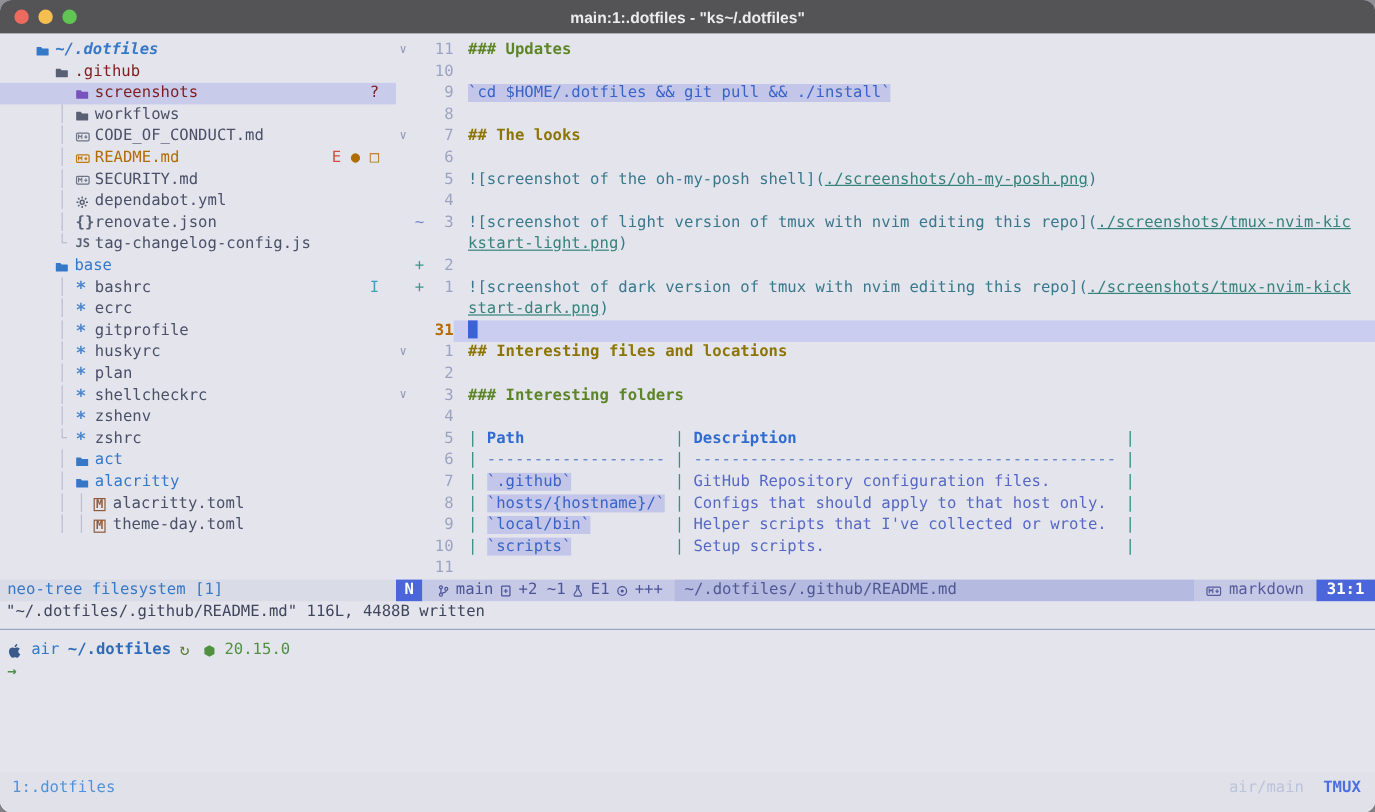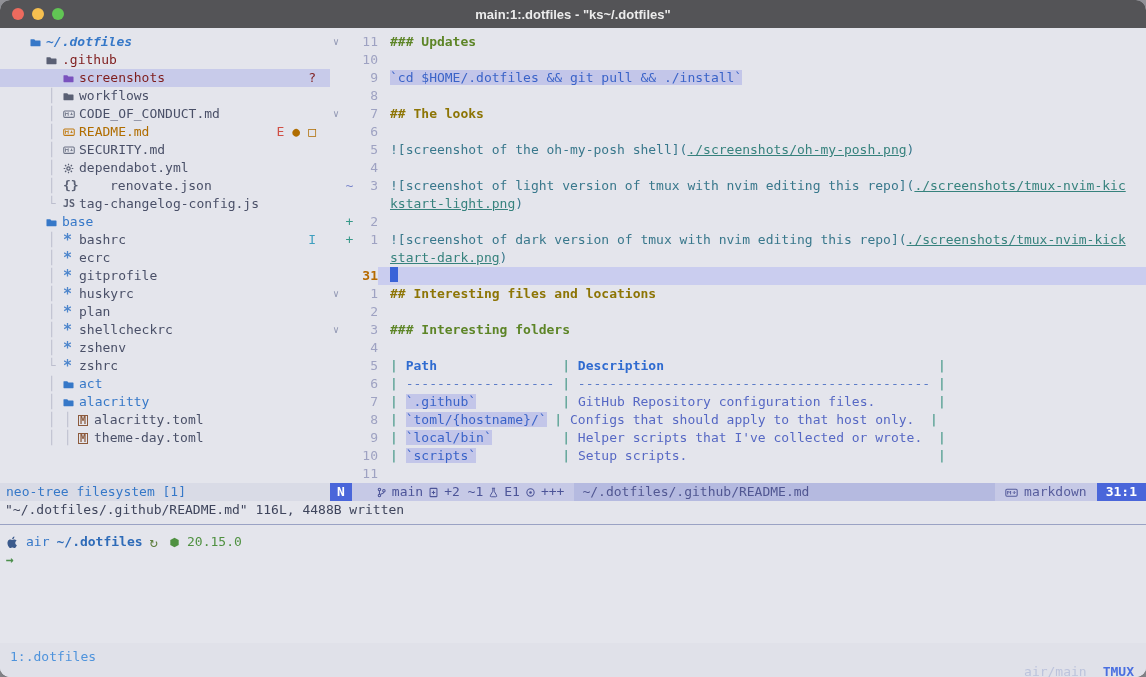--- a/index.html
+++ b/index.html
@@ -55,39 +55,39 @@
   .pipe{color:#38917F;}
   .dash{color:#5C7CC8;}
   .thead{color:#2F6BD0;font-weight:bold;}
   .tcell{color:#5668C4;}
   .plain{color:#4A5068;}
   
   .statusline{position:absolute;left:330px;top:455px;width:816px;height:18px;display:flex;
               align-items:stretch;line-height:18px;}
   .sl-mode{background:#4A66DA;color:#fff;font-weight:bold;padding:0 7px;}
   .sl-git{background:#C6C9E6;color:#4C5498;display:flex;align-items:center;gap:5px;
-          padding:0 10px 0 24px;}
+          padding:0 10px 0 12px;}
   .sl-git svg{flex:none;}
   .sl-file{background:#B5BAE0;color:#515792;flex:1;padding-left:8px;}
   .sl-ft{background:#C6C9E6;color:#565C9C;display:flex;align-items:center;gap:6px;padding:0 10px;}
   .sl-pos{background:#4A66DA;color:#fff;font-weight:bold;padding:0 9px;}
   
   .cmdline{position:absolute;left:0;top:473px;height:18px;line-height:18px;color:#3F455C;padding-left:5px;}
   .pane-divider{position:absolute;left:0;top:496px;width:100%;height:1px;background:#9AA2C4;}
   .promptline{position:absolute;left:0;top:505px;height:18px;line-height:18px;padding-left:6px;
               display:flex;align-items:center;gap:7px;white-space:pre;}
   .p-host{color:#3678C8;}
   .p-path{color:#2E6BB8;font-weight:bold;}
   .p-sync{color:#5F7F3F;font-size:14px;}
   .p-ver{color:#4F9141;}
   .arrowline{position:absolute;left:0;top:523px;height:18px;line-height:18px;padding-left:6px;
              color:#4C8F4C;font-weight:bold;}
   
   .tmuxbar{position:absolute;left:0;bottom:0;width:100%;height:34px;background:#E0E1E9;
-           box-sizing:border-box;padding:6px 12px 16px 10px;display:flex;flex-direction:column;}
+           box-sizing:border-box;padding:6px 12px 16px 10px;display:flex;}
   .tm-left{color:#4E93DC;}
   .tm-right{margin-left:auto;display:flex;gap:16px;}
   .tm-session{color:#BCC3DC;}
   .tm-label{color:#4A6FE0;font-weight:bold;}
 </style>
 </head>
 <body>
 
 <div class="window">
   <div class="titlebar">
@@ -123,21 +123,21 @@
               <path d="M3.3 10.4V6.2l1.8 1.8 1.8-1.8v4.2M11.4 6.2v2.9m-1.5-1.2 1.5 1.5 1.5-1.5" fill="none" stroke="currentColor" stroke-width="1.2"></path>
             </svg></span><span class="s-label c-amber" style="left: 79px;">README.md</span><span class="badges"><span class="c-red">E</span><span class="c-amber">●</span><span class="c-amber">□</span></span></div>
         <div class="srow"><span class="guide" style="left: 48px;">│</span><span class="s-icon i-gray" style="left: 63px;"><svg viewBox="0 0 16 16" width="12" height="12">
               <rect x="1" y="4" width="14" height="8.5" rx="1.4" fill="none" stroke="currentColor" stroke-width="1.4"></rect>
               <path d="M3.3 10.4V6.2l1.8 1.8 1.8-1.8v4.2M11.4 6.2v2.9m-1.5-1.2 1.5 1.5 1.5-1.5" fill="none" stroke="currentColor" stroke-width="1.2"></path>
             </svg></span><span class="s-label c-dark" style="left: 79px;">SECURITY.md</span></div>
         <div class="srow"><span class="guide" style="left: 48px;">│</span><span class="s-icon i-dark" style="left: 63px;"><svg viewBox="0 0 16 16" width="11" height="11">
               <circle cx="8" cy="8" r="2.4" fill="none" stroke="currentColor" stroke-width="1.8"></circle>
               <path stroke="currentColor" stroke-width="1.8" d="M8 1v2.4M8 12.6V15M1 8h2.4M12.6 8H15M3 3l1.7 1.7M11.3 11.3 13 13M13 3l-1.7 1.7M4.7 11.3 3 13"></path>
             </svg></span><span class="s-label c-dark" style="left: 79px;">dependabot.yml</span></div>
-        <div class="srow"><span class="guide" style="left: 48px;">│</span><span class="s-icon i-dark" style="left: 63px;"><span style="font-weight:bold;">{}</span></span><span class="s-label c-dark" style="left: 79px; margin-left: 31px;">renovate.json</span></div>
+        <div class="srow"><span class="guide" style="left: 48px;">│</span><span class="s-icon i-dark" style="left: 63px;"><span style="font-weight:bold;">{}</span></span><span class="s-label c-dark" style="left: 79px;">renovate.json</span></div>
         <div class="srow"><span class="guide" style="left: 48px;">└</span><span class="s-icon i-dark" style="left: 63px;"><span style="font-size:10px;font-weight:bold;">JS</span></span><span class="s-label c-dark" style="left: 79px;">tag-changelog-config.js</span></div>
         <div class="srow"><span class="s-icon i-blue" style="left: 46px;"><svg viewBox="0 0 16 16" width="11" height="11">
               <path fill="currentColor" d="M1.2 3.2h5l1.6 1.9h6.8a.7.7 0 0 1 .7.7v7.1a.7.7 0 0 1-.7.7H1.4a.7.7 0 0 1-.7-.7V3.9a.7.7 0 0 1 .5-.7z"></path>
             </svg></span><span class="s-label c-blue" style="left: 62px;">base</span></div>
         <div class="srow"><span class="guide" style="left: 48px;">│</span><span class="s-icon i-lblue" style="left: 63px;"><span style="font-size:15px;font-weight:bold;">*</span></span><span class="s-label c-dark" style="left: 79px;">bashrc</span><span class="badges"><span class="c-info">I</span></span></div>
         <div class="srow"><span class="guide" style="left: 48px;">│</span><span class="s-icon i-lblue" style="left: 63px;"><span style="font-size:15px;font-weight:bold;">*</span></span><span class="s-label c-dark" style="left: 79px;">ecrc</span></div>
         <div class="srow"><span class="guide" style="left: 48px;">│</span><span class="s-icon i-lblue" style="left: 63px;"><span style="font-size:15px;font-weight:bold;">*</span></span><span class="s-label c-dark" style="left: 79px;">gitprofile</span></div>
         <div class="srow"><span class="guide" style="left: 48px;">│</span><span class="s-icon i-lblue" style="left: 63px;"><span style="font-size:15px;font-weight:bold;">*</span></span><span class="s-label c-dark" style="left: 79px;">huskyrc</span></div>
         <div class="srow"><span class="guide" style="left: 48px;">│</span><span class="s-icon i-lblue" style="left: 63px;"><span style="font-size:15px;font-weight:bold;">*</span></span><span class="s-label c-dark" style="left: 79px;">plan</span></div>
         <div class="srow"><span class="guide" style="left: 48px;">│</span><span class="s-icon i-lblue" style="left: 63px;"><span style="font-size:15px;font-weight:bold;">*</span></span><span class="s-label c-dark" style="left: 79px;">shellcheckrc</span></div>
@@ -169,21 +169,21 @@
         <div class="erow"><span class="fold"></span><span class="sign add">+</span><span class="lnum">1</span><span class="etext"><span class="body">![screenshot of dark version of tmux with nvim editing this repo](</span><span class="link">./screenshots/tmux-nvim-kick</span></span></div>
         <div class="erow"><span class="fold"></span><span class="sign "></span><span class="lnum"></span><span class="etext"><span class="link">start-dark.png</span><span class="body">)</span></span></div>
         <div class="erow curline"><span class="fold"></span><span class="sign "></span><span class="lnum cur">31</span><span class="etext"><span class="cursorblock"></span></span></div>
         <div class="erow"><span class="fold">∨</span><span class="sign "></span><span class="lnum">1</span><span class="etext"><span class="h2">## Interesting files and locations</span></span></div>
         <div class="erow"><span class="fold"></span><span class="sign "></span><span class="lnum">2</span><span class="etext"></span></div>
         <div class="erow"><span class="fold">∨</span><span class="sign "></span><span class="lnum">3</span><span class="etext"><span class="h3">### Interesting folders</span></span></div>
         <div class="erow"><span class="fold"></span><span class="sign "></span><span class="lnum">4</span><span class="etext"></span></div>
         <div class="erow"><span class="fold"></span><span class="sign "></span><span class="lnum">5</span><span class="etext"><span class="pipe">| </span><span class="thead">Path               </span><span class="pipe"> | </span><span class="thead">Description                                  </span><span class="pipe"> |</span></span></div>
         <div class="erow"><span class="fold"></span><span class="sign "></span><span class="lnum">6</span><span class="etext"><span class="pipe">| </span><span class="dash">-------------------</span><span class="pipe"> | </span><span class="dash">---------------------------------------------</span><span class="pipe"> |</span></span></div>
         <div class="erow"><span class="fold"></span><span class="sign "></span><span class="lnum">7</span><span class="etext"><span class="pipe">| </span><span class="code">`.github`</span><span class="plain">          </span><span class="pipe"> | </span><span class="tcell">GitHub Repository configuration files.</span><span class="plain">       </span><span class="pipe"> |</span></span></div>
-        <div class="erow"><span class="fold"></span><span class="sign "></span><span class="lnum">8</span><span class="etext"><span class="pipe">| </span><span class="code">`toml/{hostname}/`</span><span class="pipe"> | </span><span class="tcell">Configs that should apply to that host only.</span><span class="plain"> </span><span class="pipe"> |</span></span></div>
+        <div class="erow"><span class="fold"></span><span class="sign "></span><span class="lnum">8</span><span class="etext"><span class="pipe">| </span><span class="code">`hosts/{hostname}/`</span><span class="pipe"> | </span><span class="tcell">Configs that should apply to that host only.</span><span class="plain"> </span><span class="pipe"> |</span></span></div>
         <div class="erow"><span class="fold"></span><span class="sign "></span><span class="lnum">9</span><span class="etext"><span class="pipe">| </span><span class="code">`local/bin`</span><span class="plain">        </span><span class="pipe"> | </span><span class="tcell">Helper scripts that I've collected or wrote.</span><span class="plain"> </span><span class="pipe"> |</span></span></div>
         <div class="erow"><span class="fold"></span><span class="sign "></span><span class="lnum">10</span><span class="etext"><span class="pipe">| </span><span class="code">`scripts`</span><span class="plain">          </span><span class="pipe"> | </span><span class="tcell">Setup scripts.</span><span class="plain">                               </span><span class="pipe"> |</span></span></div>
         <div class="erow"><span class="fold"></span><span class="sign "></span><span class="lnum">11</span><span class="etext"></span></div>
       </div>
 
     <div class="statusline">
       <span class="sl-mode">N</span>
       <div class="sl-git">
         <svg viewBox="0 0 16 16" width="11" height="11">
             <g fill="none" stroke="#4C5498" stroke-width="1.5">

